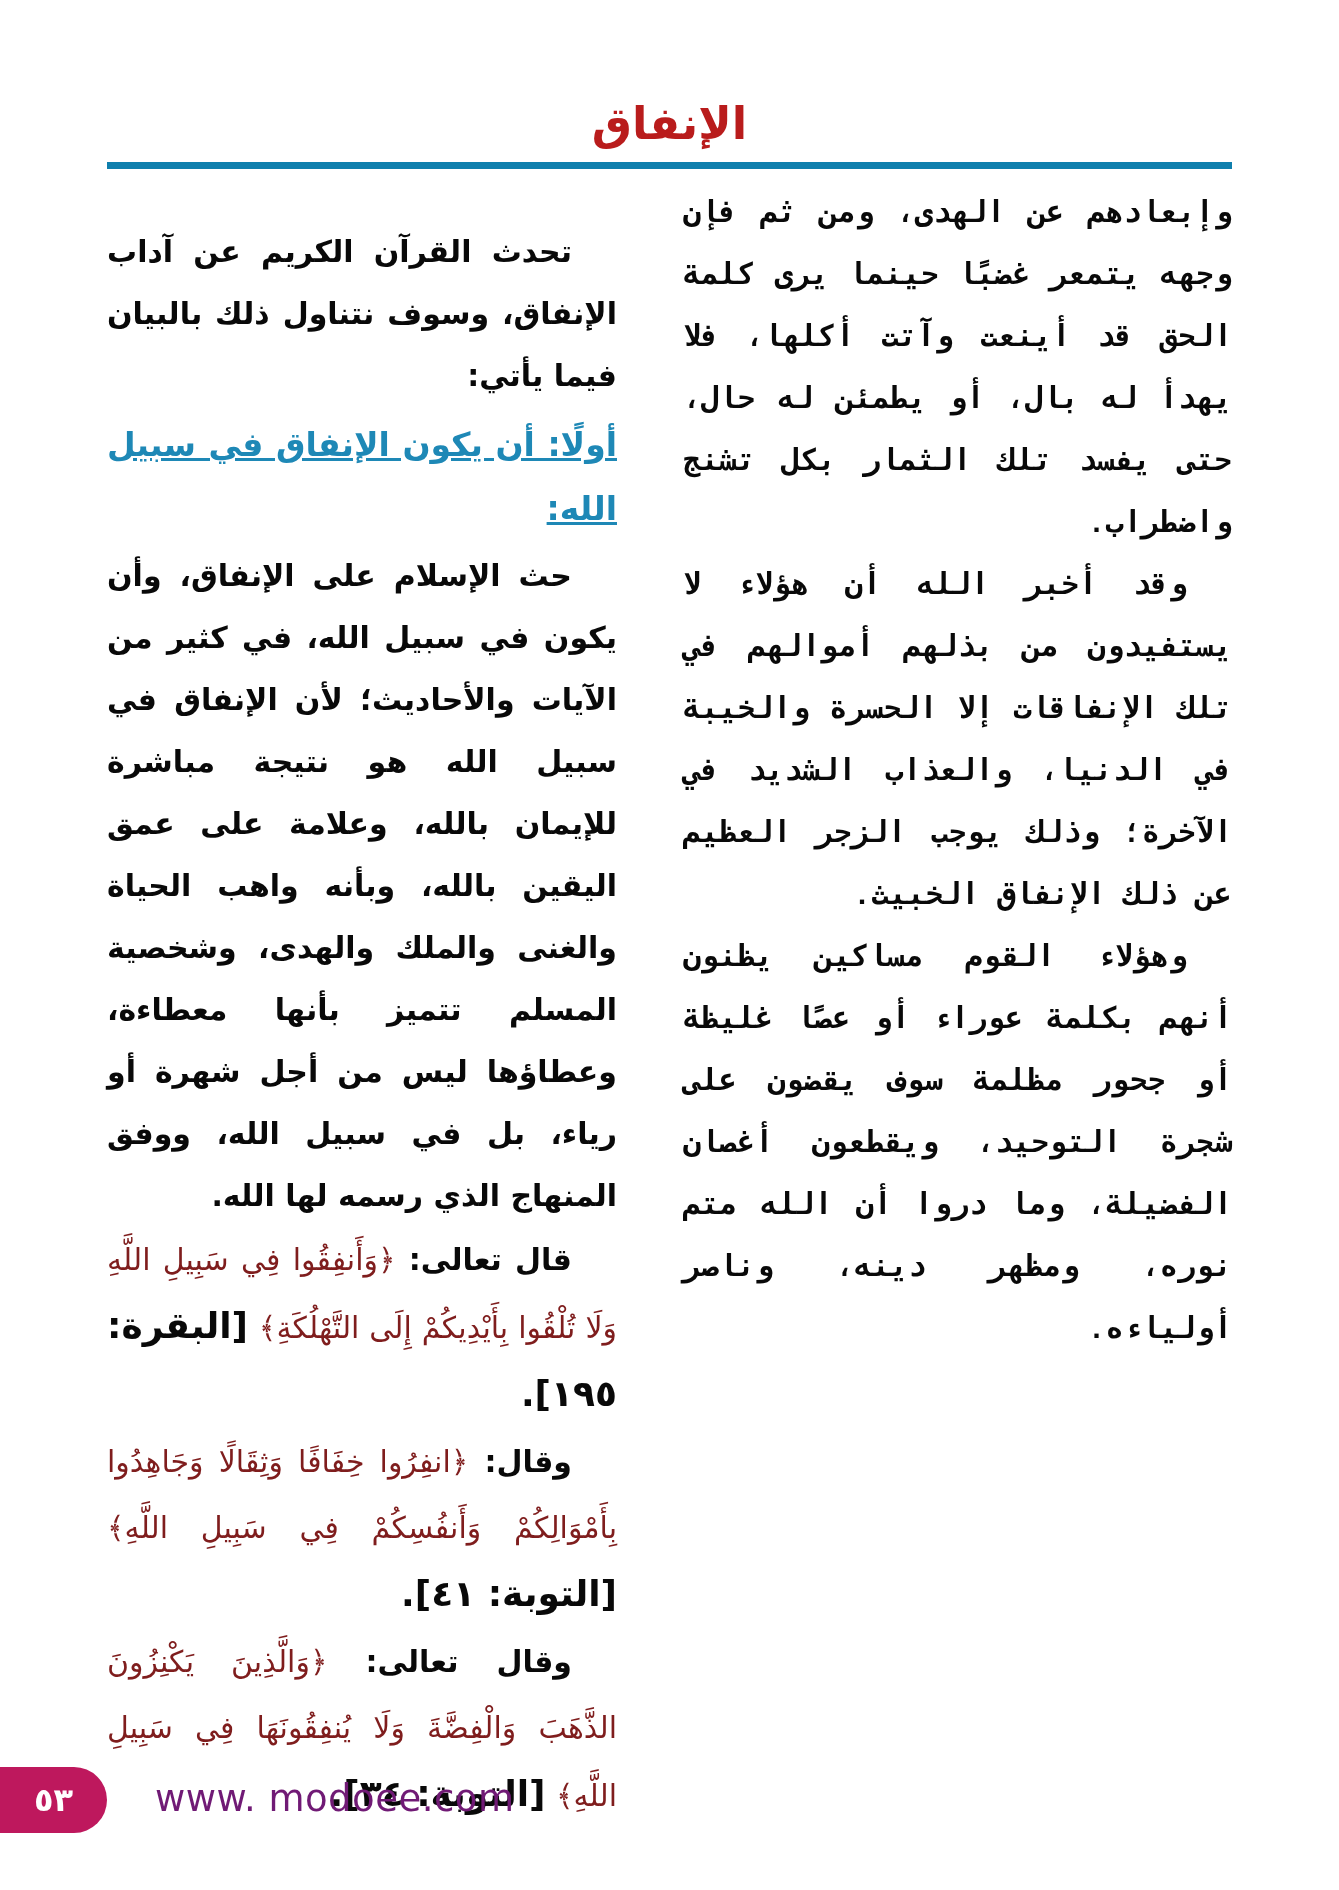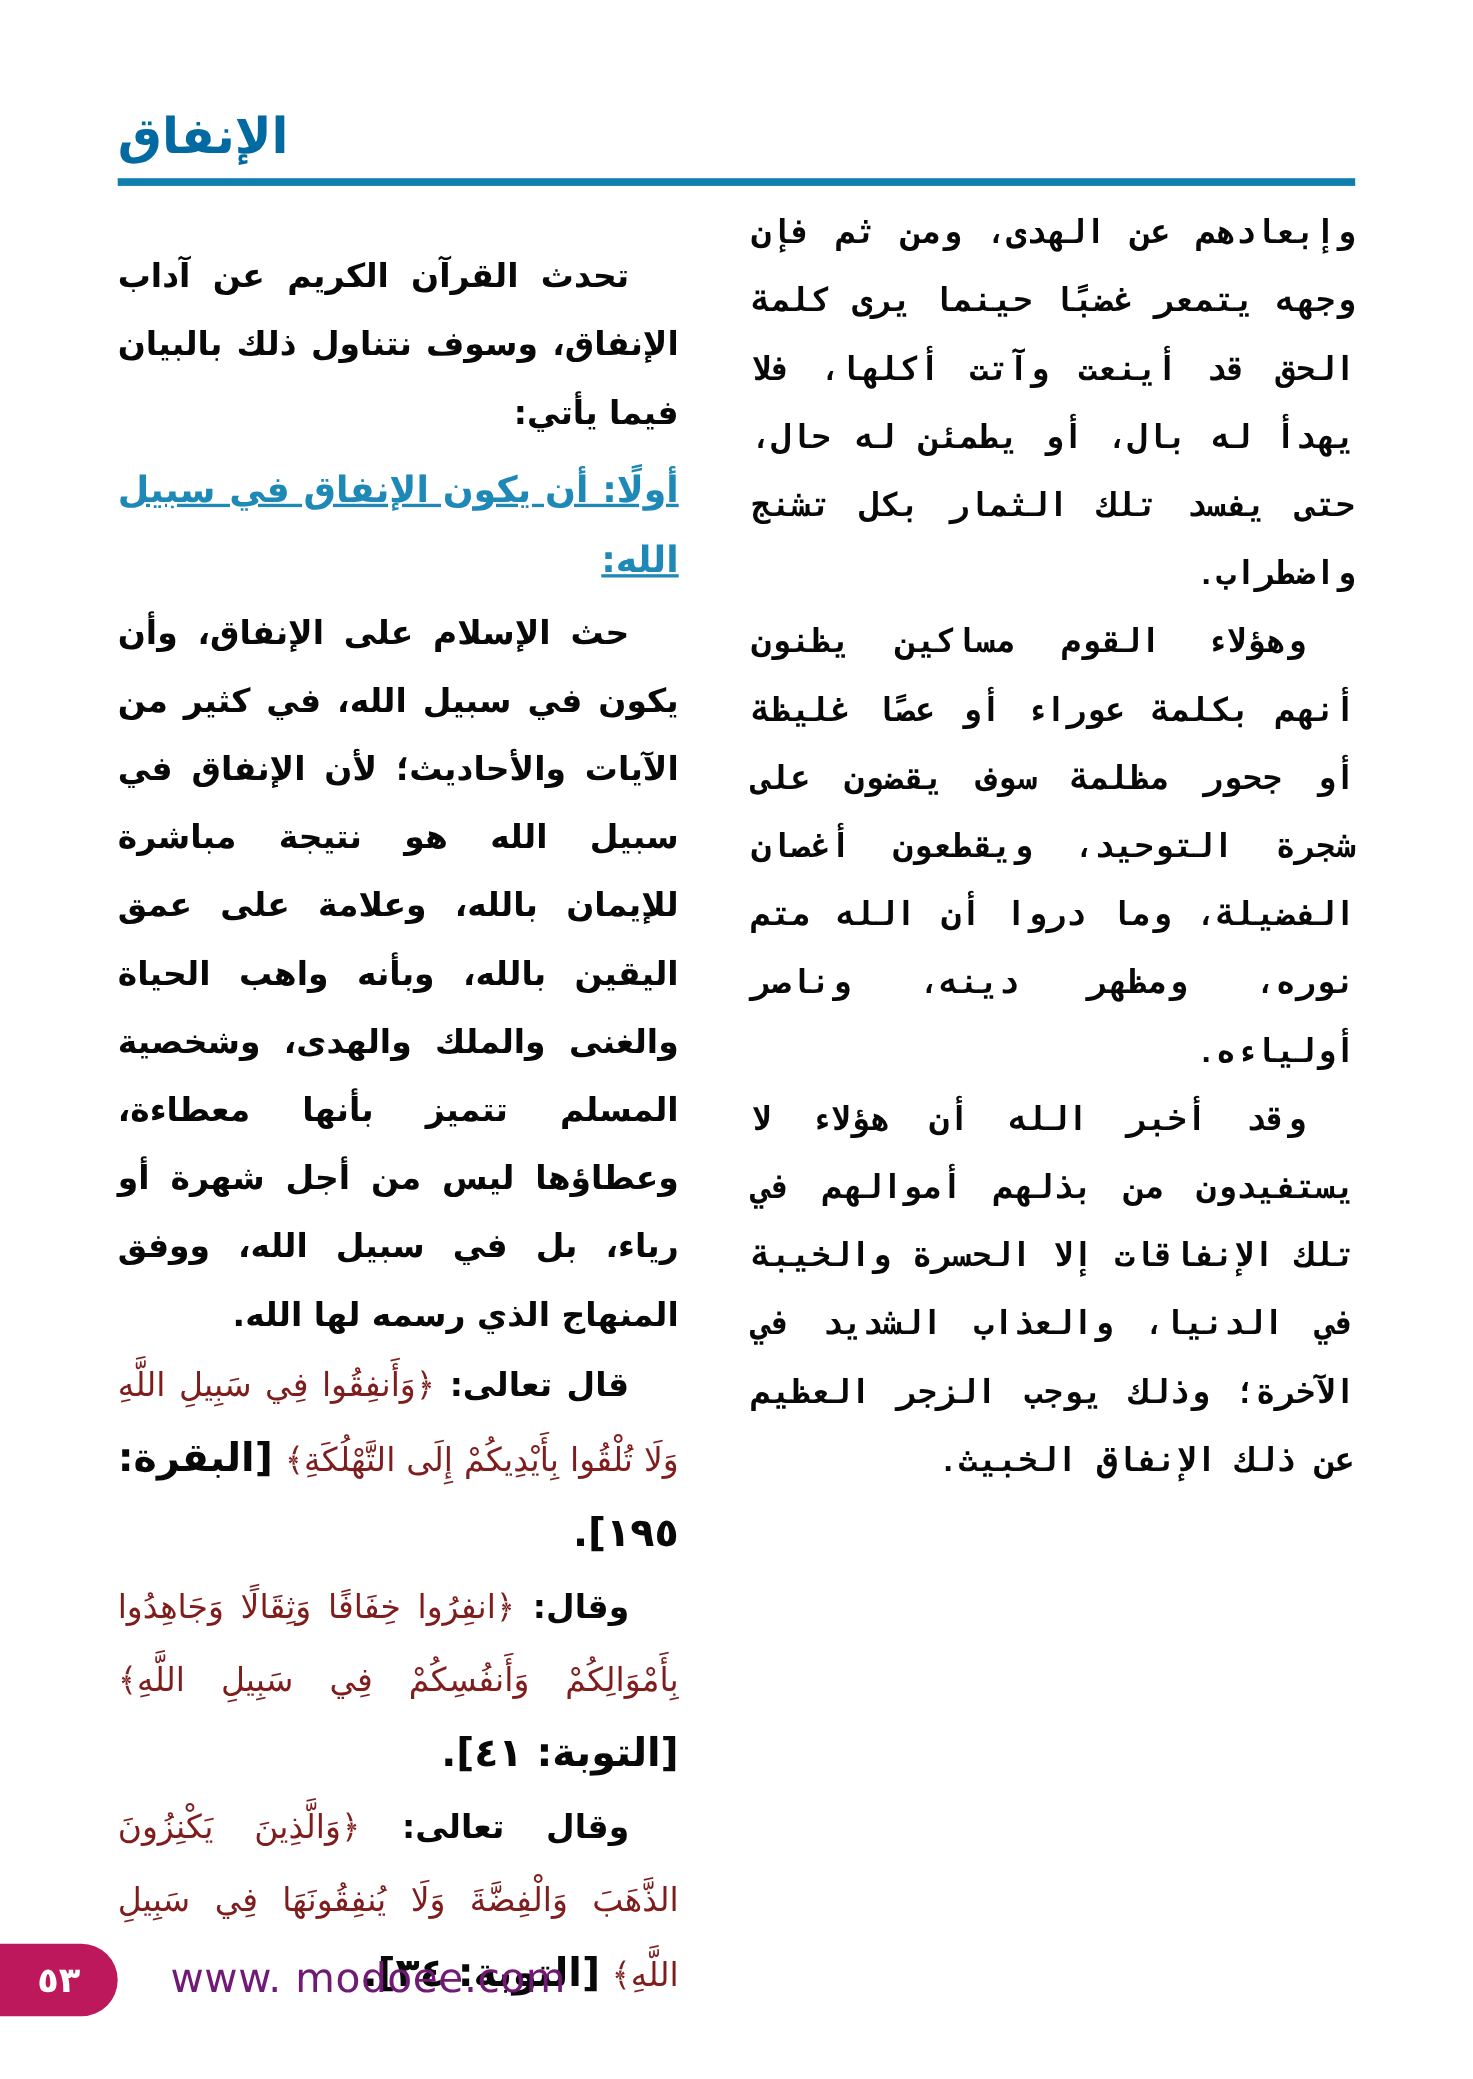--- a/index.html
+++ b/index.html
@@ -14,22 +14,22 @@
     overflow: hidden;
     direction: rtl;
   }
 
   
   .top-header {
     padding: 0 107px;
   }
   .header-title {
     margin-top: 88px;
-    text-align: left;           
-    color: #0369a1;
+    text-align: center;           
+    color: #b91c1c;
     font-size: 45px;
     font-weight: bold;
     line-height: 1.6;
   }
   .header-rule {
     margin-top: 2px;
     height: 7px;
     background: #0f7fad;
   }
 
@@ -129,22 +129,22 @@
 
   <div class="top-header">
     <div class="header-title">الإنفاق</div>
     <div class="header-rule"></div>
   </div>
 
   <div class="columns">
 
     <div class="col right-col">
       <p class="para">وإبعادهم عن الهدى، ومن ثم فإن وجهه يتمعر غضبًا حينما يرى كلمة الحق قد أينعت وآتت أكلها، فلا يهدأ له بال، أو يطمئن له حال، حتى يفسد تلك الثمار بكل تشنج واضطراب.</p>
+      <p class="para indent">وقد أخبر الله أن هؤلاء لا يستفيدون من بذلهم أموالهم في تلك الإنفاقات إلا الحسرة والخيبة في الدنيا، والعذاب الشديد في الآخرة؛ وذلك يوجب الزجر العظيم عن ذلك الإنفاق الخبيث.</p>
       <p class="para indent">وهؤلاء القوم مساكين يظنون أنهم بكلمة عوراء أو عصًا غليظة أو جحور مظلمة سوف يقضون على شجرة التوحيد، ويقطعون أغصان الفضيلة، وما دروا أن الله متم نوره، ومظهر دينه، وناصر أولياءه.</p>
-      <p class="para indent">وقد أخبر الله أن هؤلاء لا يستفيدون من بذلهم أموالهم في تلك الإنفاقات إلا الحسرة والخيبة في الدنيا، والعذاب الشديد في الآخرة؛ وذلك يوجب الزجر العظيم عن ذلك الإنفاق الخبيث.</p>
     </div>
 
     <div class="col left-col">
 
 
       <p class="para indent">تحدث القرآن الكريم عن آداب الإنفاق، وسوف نتناول ذلك بالبيان فيما يأتي:</p>
 
       <h3 class="subheading">أولًا: أن يكون الإنفاق في سبيل الله:</h3>
 
       <p class="para indent">حث الإسلام على الإنفاق، وأن يكون في سبيل الله، في كثير من الآيات والأحاديث؛ لأن الإنفاق في سبيل الله هو نتيجة مباشرة للإيمان بالله، وعلامة على عمق اليقين بالله، وبأنه واهب الحياة والغنى والملك والهدى، وشخصية المسلم تتميز بأنها معطاءة، وعطاؤها ليس من أجل شهرة أو رياء، بل في سبيل الله، ووفق المنهاج الذي رسمه لها الله.</p>

